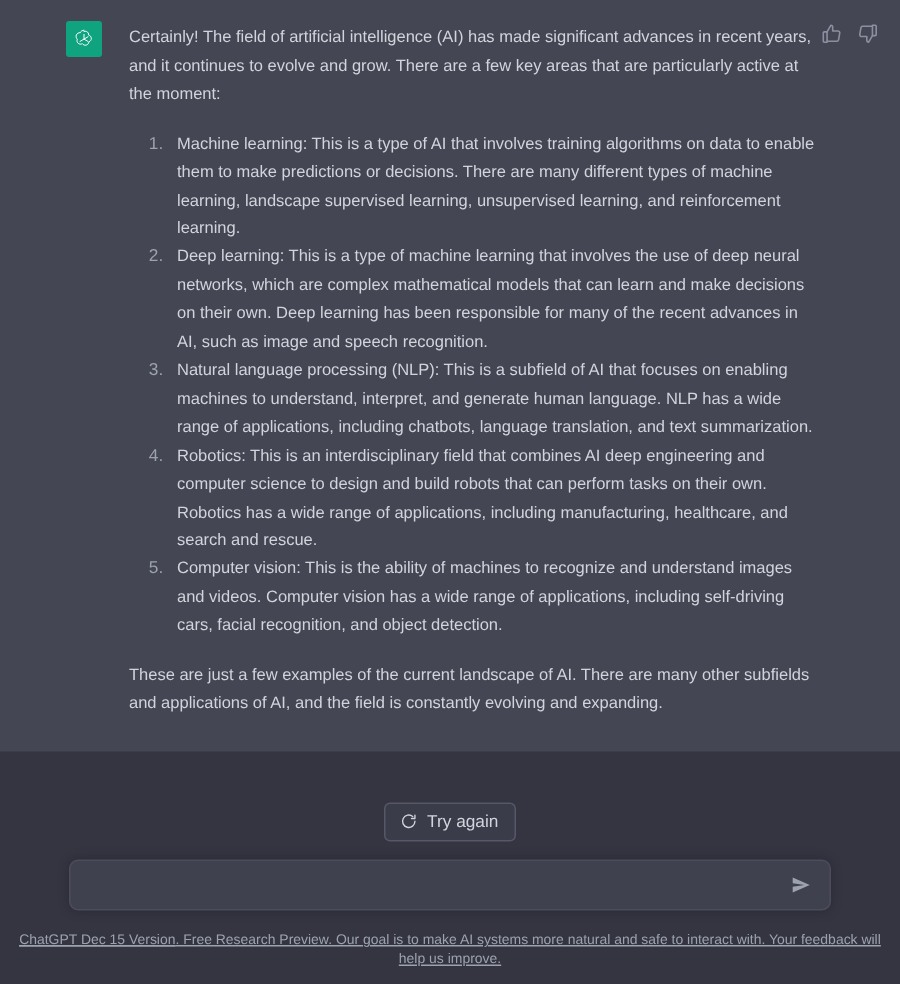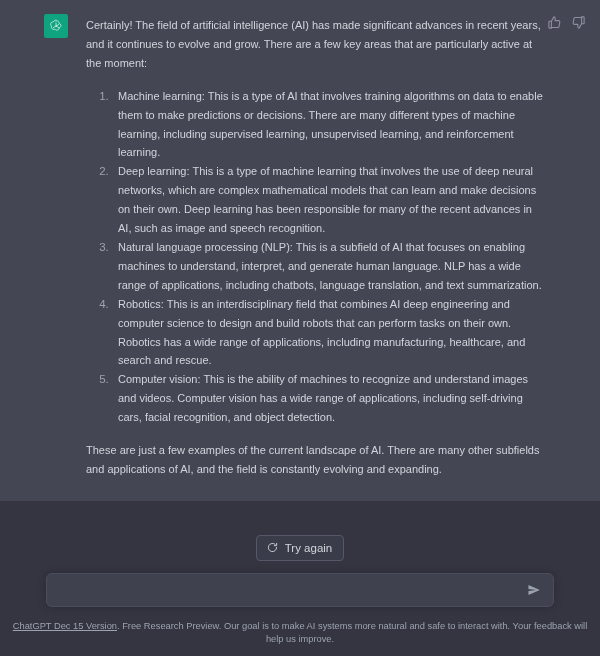--- a/index.html
+++ b/index.html
@@ -203,20 +203,21 @@
     padding: 0 0 0 6px;
   }
   .send-btn svg { display:block; }
 
   .footer {
     text-align: center;
     font-size: 9.3px;
     color: #9ca3af;
     padding: 13px 12px 10px 12px;
     line-height: 1.4;
+    text-decoration: underline;
   }
 
   .footer a {
     color: #9ca3af;
     text-decoration: underline;
   }
   @keyframes blink { 50% { opacity: 0; } }
 </style>
 </head>
 <body>
@@ -232,21 +233,21 @@
         <div class="avatar bot-av">
           <svg viewBox="0 0 24 24" width="16" height="16" fill="none" stroke="#ffffff" stroke-width="1" stroke-linecap="round" stroke-linejoin="round">
             <path d="M12 3.2c-1.9 0-3.3 1.2-3.7 2.5-1.6-.2-3.2.7-3.9 2.2-.7 1.6-.2 3.3.9 4.3-.6 1.4-.3 3.1.9 4.1 1.2 1 2.9 1.1 4.2.4.8 1.2 2.3 1.8 3.8 1.4 1.6-.4 2.6-1.8 2.7-3.3 1.5-.5 2.5-1.9 2.4-3.5-.1-1.6-1.2-2.9-2.7-3.2.2-1.5-.6-3-2-3.6-.9-.4-1.8-.4-2.6-.1"></path>
             <path d="M12 7.4v4.7l4 2.3M12 12.1l-4 2.3M12 12.1l4-2.3"></path>
           </svg>
         </div>
 
         <div class="msg-body">
           <p>Certainly! The field of artificial intelligence (AI) has made significant advances in recent years, and it continues to evolve and grow. There are a few key areas that are particularly active at the moment:</p>
           <ol>
-            <li>Machine learning: This is a type of AI that involves training algorithms on data to enable them to make predictions or decisions. There are many different types of machine learning, including supervised learning, unsupervised learning, and reinforcement learning.</li>
+            <li>Machine learning: This is a type of AI that involves training algorithms on data to enable them to make predictions or decisions. There are many different types of machine learning, landscape supervised learning, unsupervised learning, and reinforcement learning.</li>
             <li>Deep learning: This is a type of machine learning that involves the use of deep neural networks, which are complex mathematical models that can learn and make decisions on their own. Deep learning has been responsible for many of the recent advances in AI, such as image and speech recognition.</li>
             <li>Natural language processing (NLP): This is a subfield of AI that focuses on enabling machines to understand, interpret, and generate human language. NLP has a wide range of applications, including chatbots, language translation, and text summarization.</li>
             <li>Robotics: This is an interdisciplinary field that combines AI deep engineering and computer science to design and build robots that can perform tasks on their own. Robotics has a wide range of applications, including manufacturing, healthcare, and search and rescue.</li>
             <li>Computer vision: This is the ability of machines to recognize and understand images and videos. Computer vision has a wide range of applications, including self-driving cars, facial recognition, and object detection.</li>
           </ol>
           <p>These are just a few examples of the current landscape of AI. There are many other subfields and applications of AI, and the field is constantly evolving and expanding.</p>
         </div>
 
         <div class="feedback">
           <span class="fb-btn">

